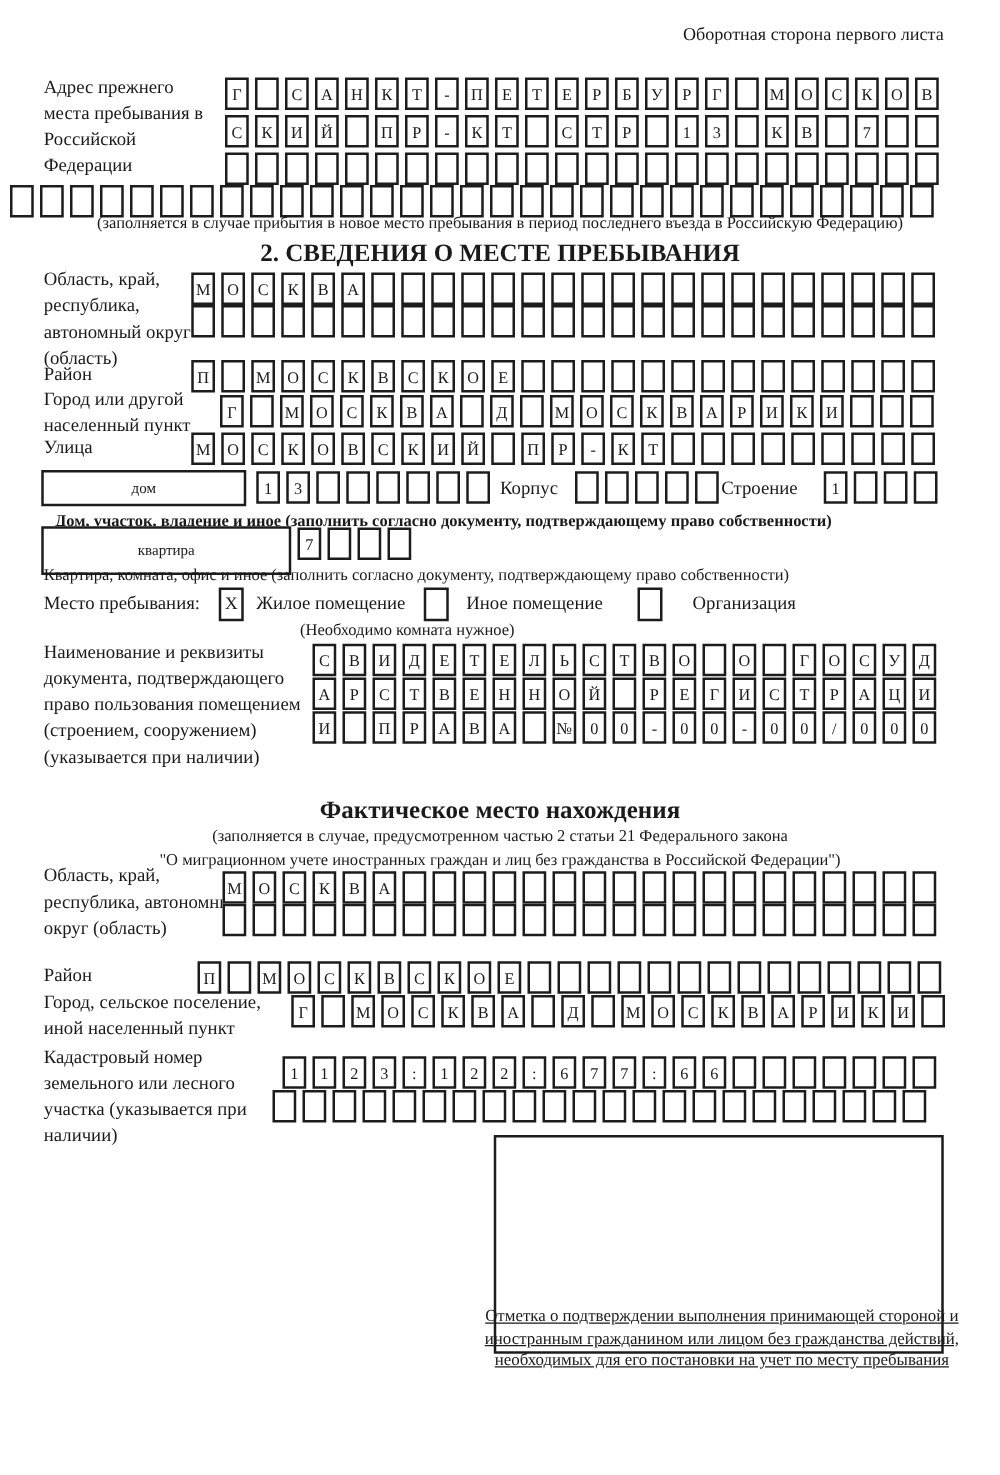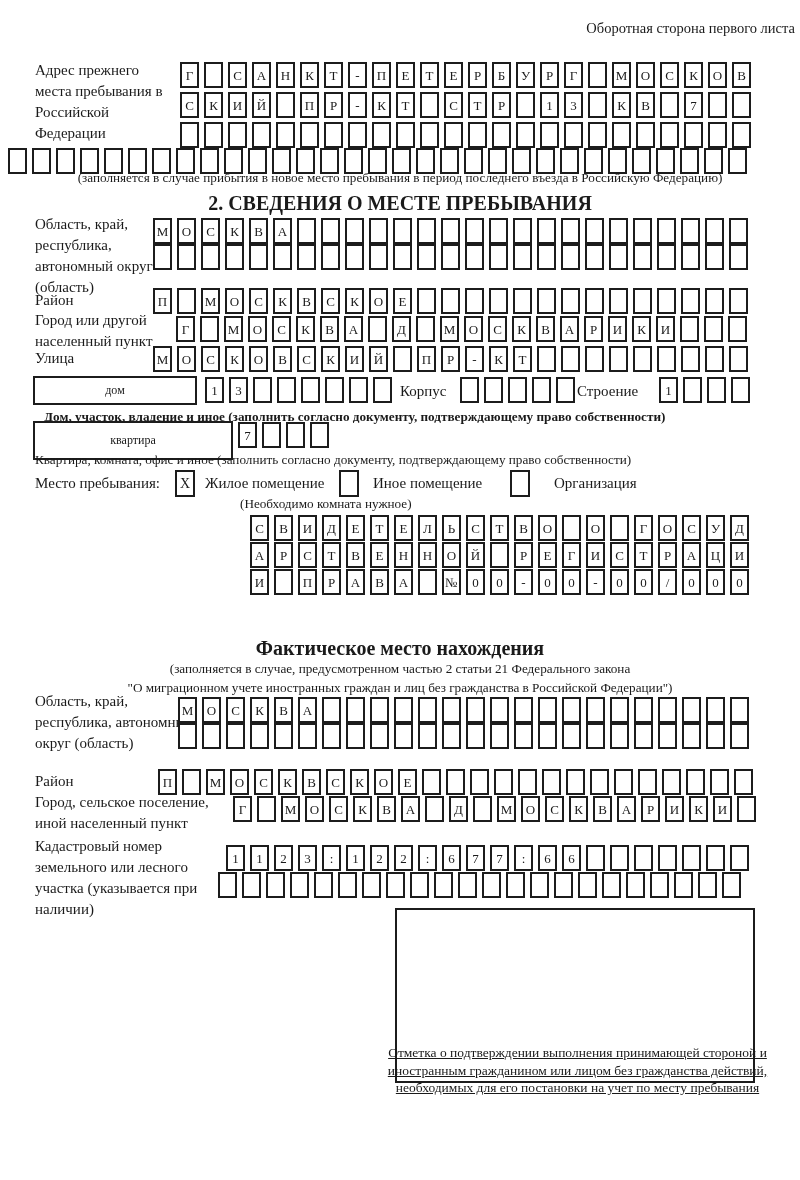--- a/index.html
+++ b/index.html
@@ -1,19 +1,19 @@
 <!DOCTYPE html>
 <html><head>
 <meta charset="utf-8">
 <style>
   html,body{margin:0;padding:0;background:#fff;}
   .page{position:relative;width:800px;height:1180px;background:#fff;color:#1a1a1a;
         font-family:"Liberation Serif",serif;overflow:hidden;}
   .abs{position:absolute;}
-  .note{font-size:14.5px;text-align:right;padding-left:40px;}
+  .note{font-size:14.5px;text-align:right;}
   .label{font-size:15px;line-height:21px;}
   .caption{font-size:13.2px;white-space:nowrap;}
   .center{width:800px;text-align:center;}
   .title{font-size:20px;font-weight:bold;}
   .boxrow{position:absolute;display:flex;gap:5px;}
   .cell{width:19px;height:26px;border:2px solid #1c1c1c;box-sizing:border-box;
         display:flex;align-items:center;justify-content:center;
         font-size:13px;line-height:1;background:#fff;flex:0 0 auto;}
   .bar{position:absolute;border:2px solid #1c1c1c;box-sizing:border-box;background:#fff;
        display:flex;align-items:center;justify-content:center;font-size:12px;}
@@ -326,20 +326,21 @@
 
   <div class="abs label" style="left:35px;top:473px;">Место пребывания:</div>
   <div class="cb" style="left:175px;top:470px;">X</div>
   <div class="abs label" style="left:205px;top:473px;">Жилое помещение</div>
   <div class="cb" style="left:339px;top:470px;"></div>
   <div class="abs label" style="left:373px;top:473px;">Иное помещение</div>
   <div class="cb" style="left:510px;top:470px;"></div>
   <div class="abs label" style="left:554px;top:473px;">Организация</div>
   <div class="abs caption" style="left:240px;top:496px;">(Необходимо комната нужное)</div>
 
+  <div class="abs label" style="left:35px;top:512px;width:220px;">Наименование и реквизиты документа, подтверждающего право пользования помещением (строением, сооружением) (указывается при наличии)</div>
   <div class="boxrow" style="left:250px;top:515px;">
       <span class="cell">С</span>
       <span class="cell">В</span>
       <span class="cell">И</span>
       <span class="cell">Д</span>
       <span class="cell">Е</span>
       <span class="cell">Т</span>
       <span class="cell">Е</span>
       <span class="cell">Л</span>
       <span class="cell">Ь</span>

